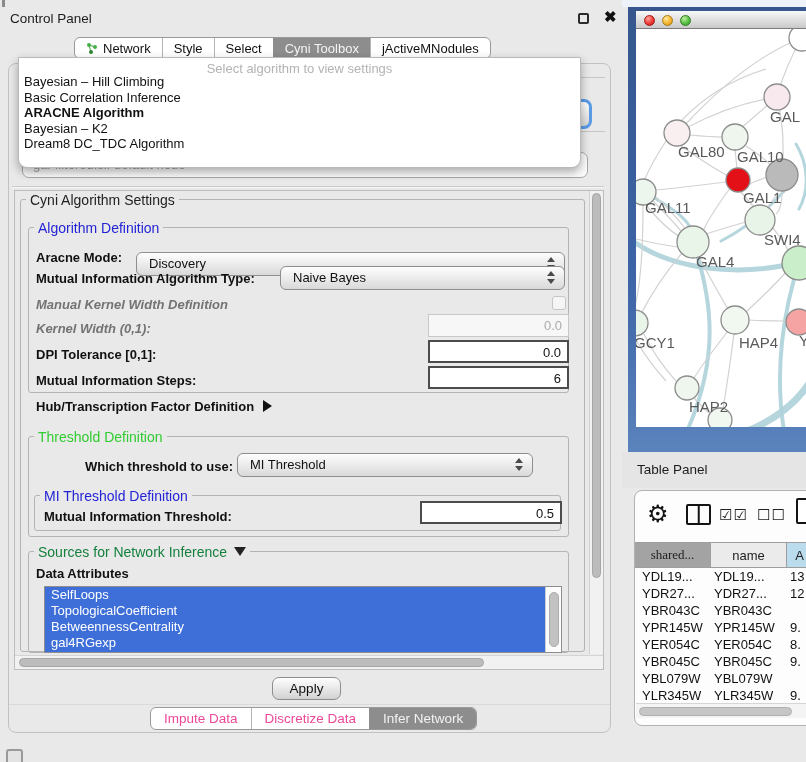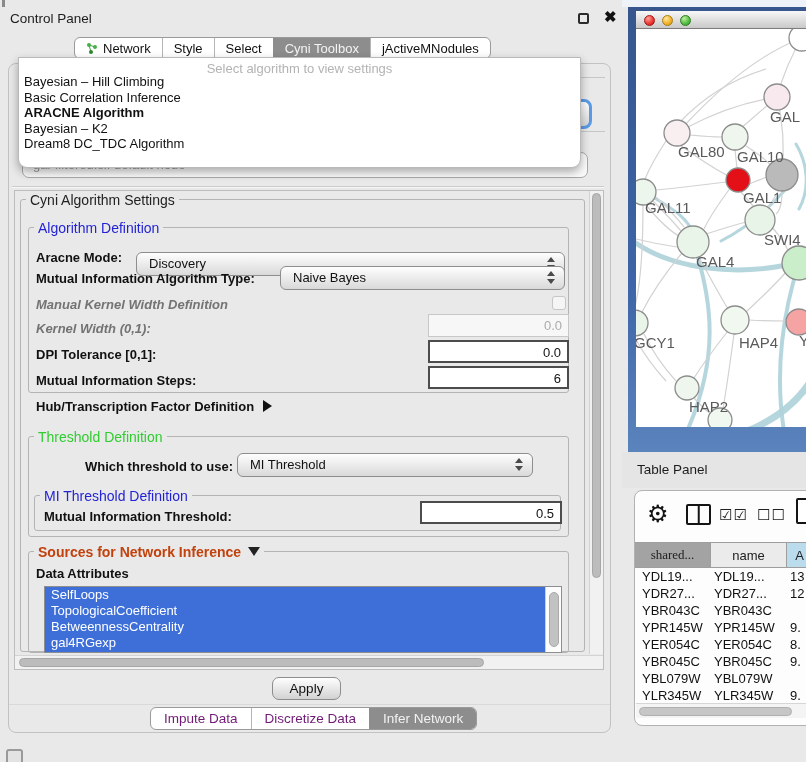--- a/index.html
+++ b/index.html
@@ -80,21 +80,21 @@
   .vscroll { left:589px; top:191px; width:14px; height:463px; background:#f1f1f1; border-left:1px solid #d2d2d2; }
   .vscroll .thumb { position:absolute; left:2px; top:2px; width:9px; height:385px; border-radius:5px; background:#bcbcbc; border:1px solid #a6a6a6; }
   .hscroll { left:15px; top:655px; width:588px; height:14px; background:#f1f1f1; border-top:1px solid #d4d4d4; }
   .hscroll .thumb { position:absolute; left:4px; top:2px; width:465px; height:9px; border-radius:5px; background:#bcbcbc; border:1px solid #a6a6a6; }
 
   .apply-btn { left:272px; top:677px; width:69px; height:23px; border:1px solid #8d8d8d; border-radius:7px;
     background:linear-gradient(#fefefe,#d2d2d2); font-size:13.5px; text-align:center; line-height:21px; color:#111; }
 
   .panel-botline { left:9px; top:704px; width:601px; height:1px; background:#d9d9d9; }
   .btabbar { left:150px; top:707px; height:23px; display:flex; background:#fff; border:1px solid #9a9a9a; border-radius:6px; overflow:hidden; z-index:3; }
-  .btabbar .seg { padding:0 13px; font-size:13.5px; line-height:21px; border-left:1px solid #b5b5b5; white-space:nowrap; color:#701a75; }
+  .btabbar .seg { padding:0 13px; font-size:13.5px; line-height:21px; border-left:1px solid #b5b5b5; white-space:nowrap; color:#ec4899; }
   .btabbar .seg:first-child { border-left:none; }
   .btabbar .seg.sel { background:#8d8d8d; color:#f2f2f2; border-left-color:#8d8d8d; }
 
   .mini-icon { left:6px; top:749px; width:17px; height:16px; border:2px solid #9a9a9a; border-radius:3px; background:#e3e3e3; }
 
   
   .desk-top { left:622px; top:0; width:184px; height:7px; background:#eef3f9; }
   .net-frame { left:628px; top:7px; width:178px; height:445px;
     background:linear-gradient(180deg,#36568d 0%,#3d65a7 62%,#5b84bd 100%); }
   .net-titlebar { left:636px; top:11px; width:170px; height:18px;
@@ -240,21 +240,21 @@
         <i class="dn"></i>
       </span>
   </div>
 
   <div class="groupbox" style="left:34px; top:495px; width:527px; height:36px;"></div>
   <div class="gb-label blue-t" style="left:40px; top:488px;">MI Threshold Definition</div>
   <div class="lbl b" style="left:44px; top:509px;">Mutual Information Threshold:</div>
   <div class="tinput on" style="left:420px; top:501px; width:142px;">0.5</div>
 
   <div class="groupbox" style="left:28px; top:551px; width:541px; height:102px;"></div>
-  <div class="gb-label" style="left:34px; top:544px; color:#c2410c;font-weight:bold;">
+  <div class="gb-label" style="left:34px; top:544px; color:#15803d;">
     <span>Sources for Network Inference</span><span class="arrow-d"></span>
   </div>
   <div class="lbl b" style="left:36px; top:566px;">Data Attributes</div>
 
   <div class="abs attr-list">
     <div class="attr-items" id="attr-items">
         <div class="row">SelfLoops</div>
         <div class="row">TopologicalCoefficient</div>
         <div class="row">BetweennessCentrality</div>
         <div class="row">gal4RGexp</div>

